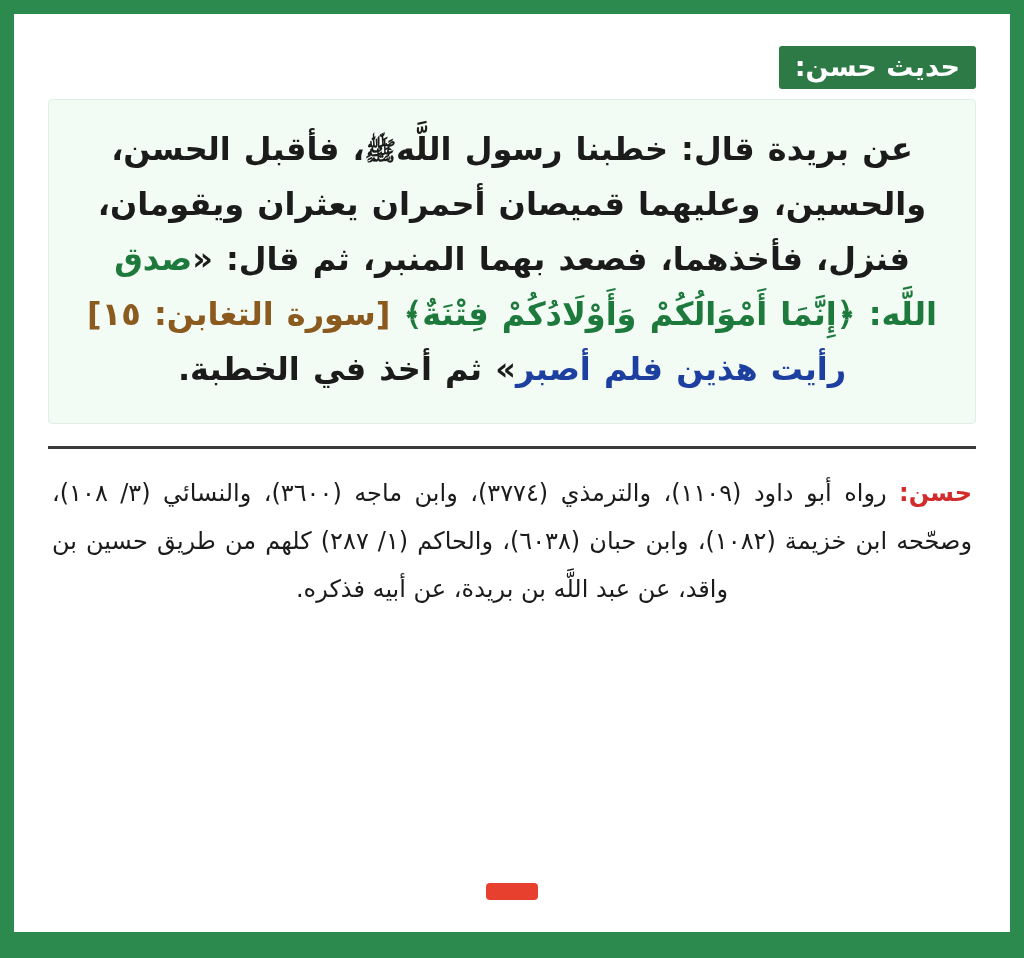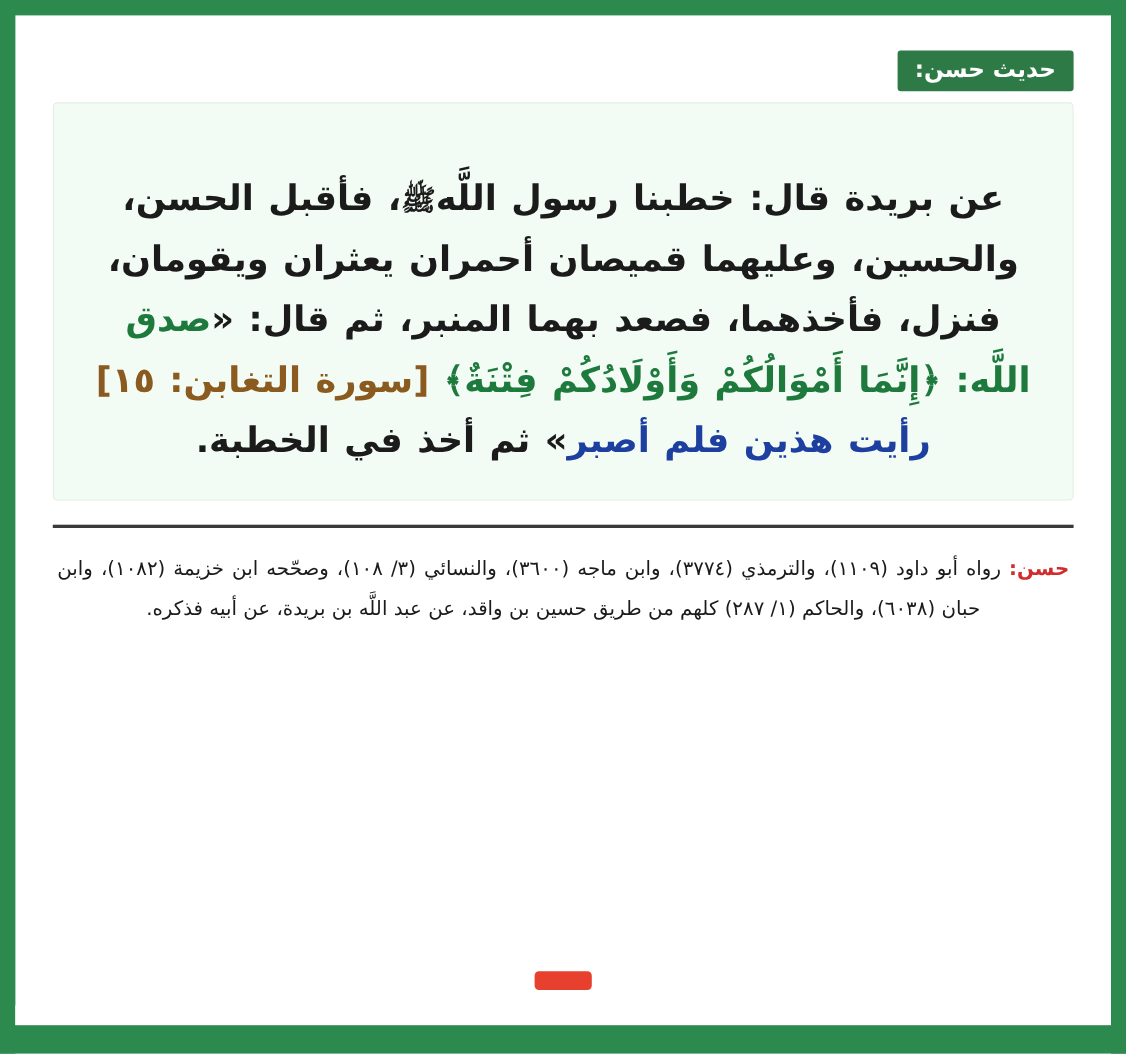--- a/index.html
+++ b/index.html
@@ -57,21 +57,21 @@
 
   
   .badge-row {
     display: flex;
     justify-content: flex-start;
     margin-bottom: 10px;
   }
   .grade-badge {
     background: #2d7a46;
     color: #ffffff;
-    font-size: 21px;
+    font-size: 27px;
     font-weight: bold;
     padding: 7px 16px 9px 16px;
     border-radius: 3px;
     line-height: 1;
     letter-spacing: 0;
   }
 
   
   .hadith-box {
     background: #f2fbf4;
@@ -80,40 +80,39 @@
     padding: 22px 26px 26px 26px;
     margin-bottom: 16px;
   }
   .hadith-text {
     font-size: 32px;
     font-weight: bold;
     line-height: 1.72;
     color: #1b1b1b;
     text-align: center;
     word-spacing: 2px;
-    margin-top: 37px;
   }
   .hadith-text .seg-green { color: #1e7a3c; }
   .hadith-text .seg-blue  { color: #1d3fa0; }
   .hadith-text .seg-brown { color: #8a5a1e; }
   .hadith-text .seg-dark  { color: #1b1b1b; }
   .sallam {
     font-size: 26px;
     color: #1b1b1b;
   }
 
   .divider {
     height: 3px;
     background: #3a3a3a;
     margin: 6px 0 20px 0;
   }
 
   
   .takhreej {
-    font-size: 18px;
+    font-size: 24px;
     line-height: 2.0;
     color: #1b1b1b;
     text-align: justify;
     text-align-last: center;
     padding: 0 4px;
   }
   .takhreej .label {
     color: #d12b2b;
     font-weight: bold;
   }

